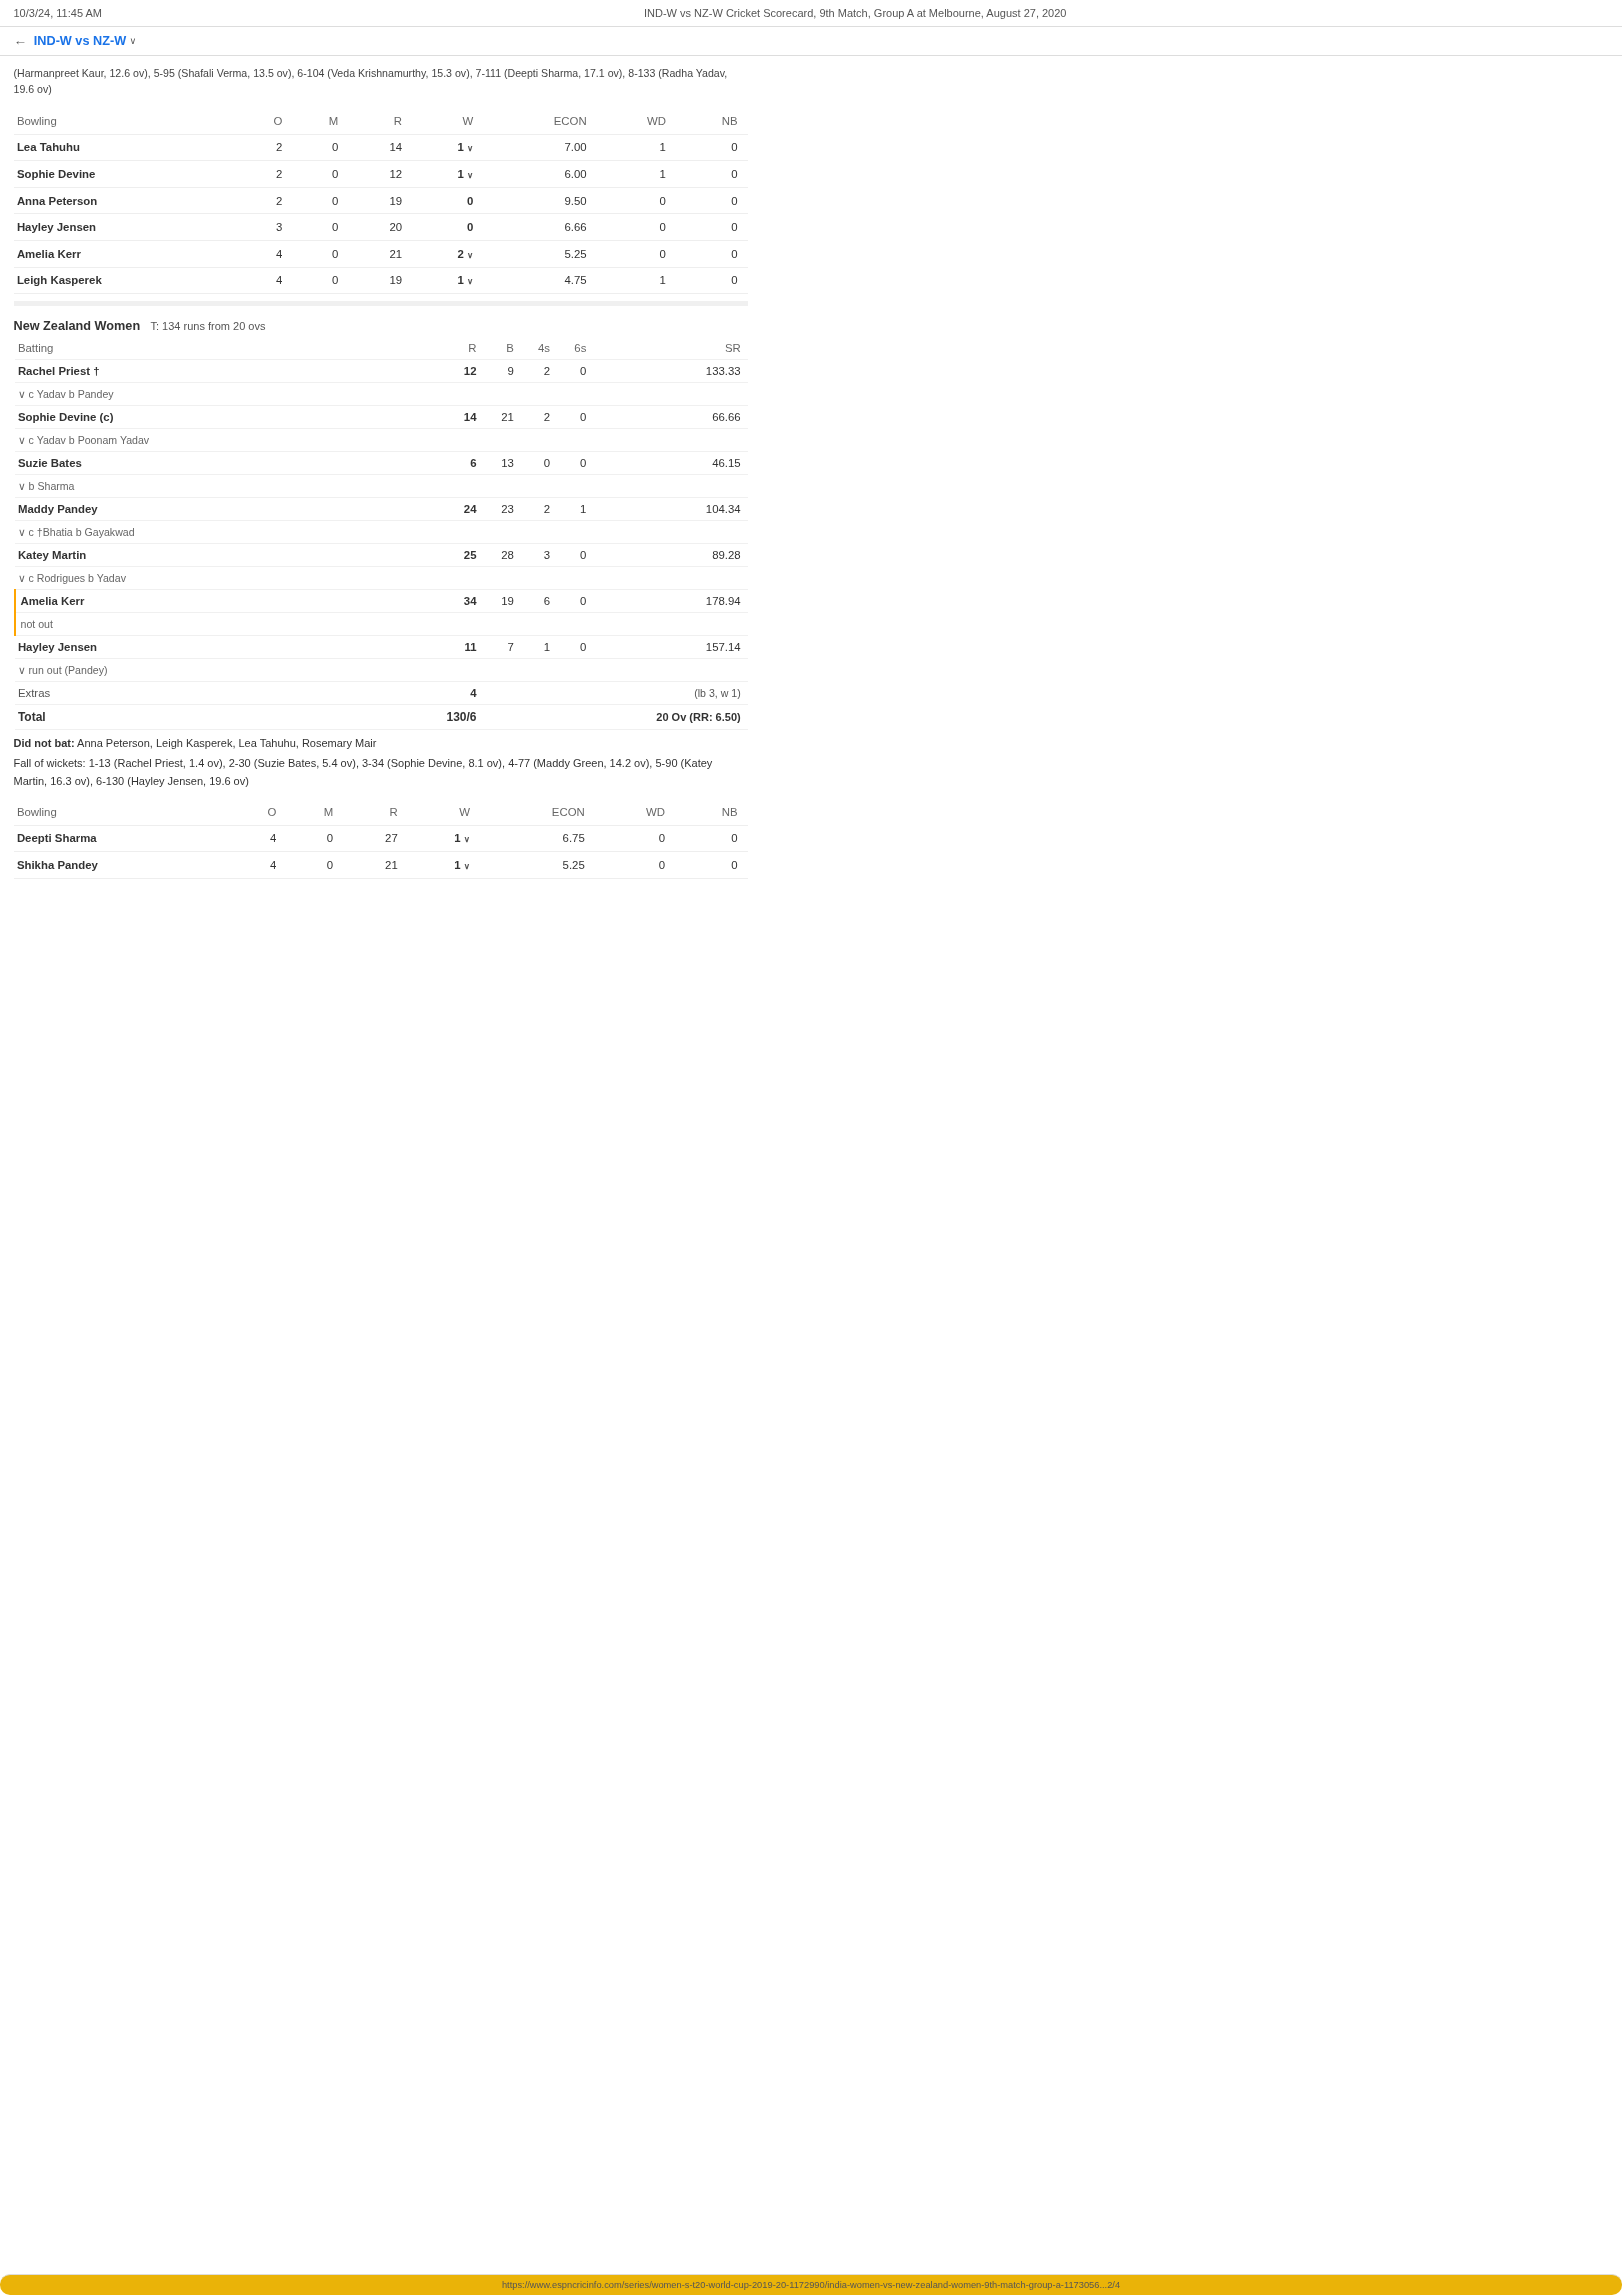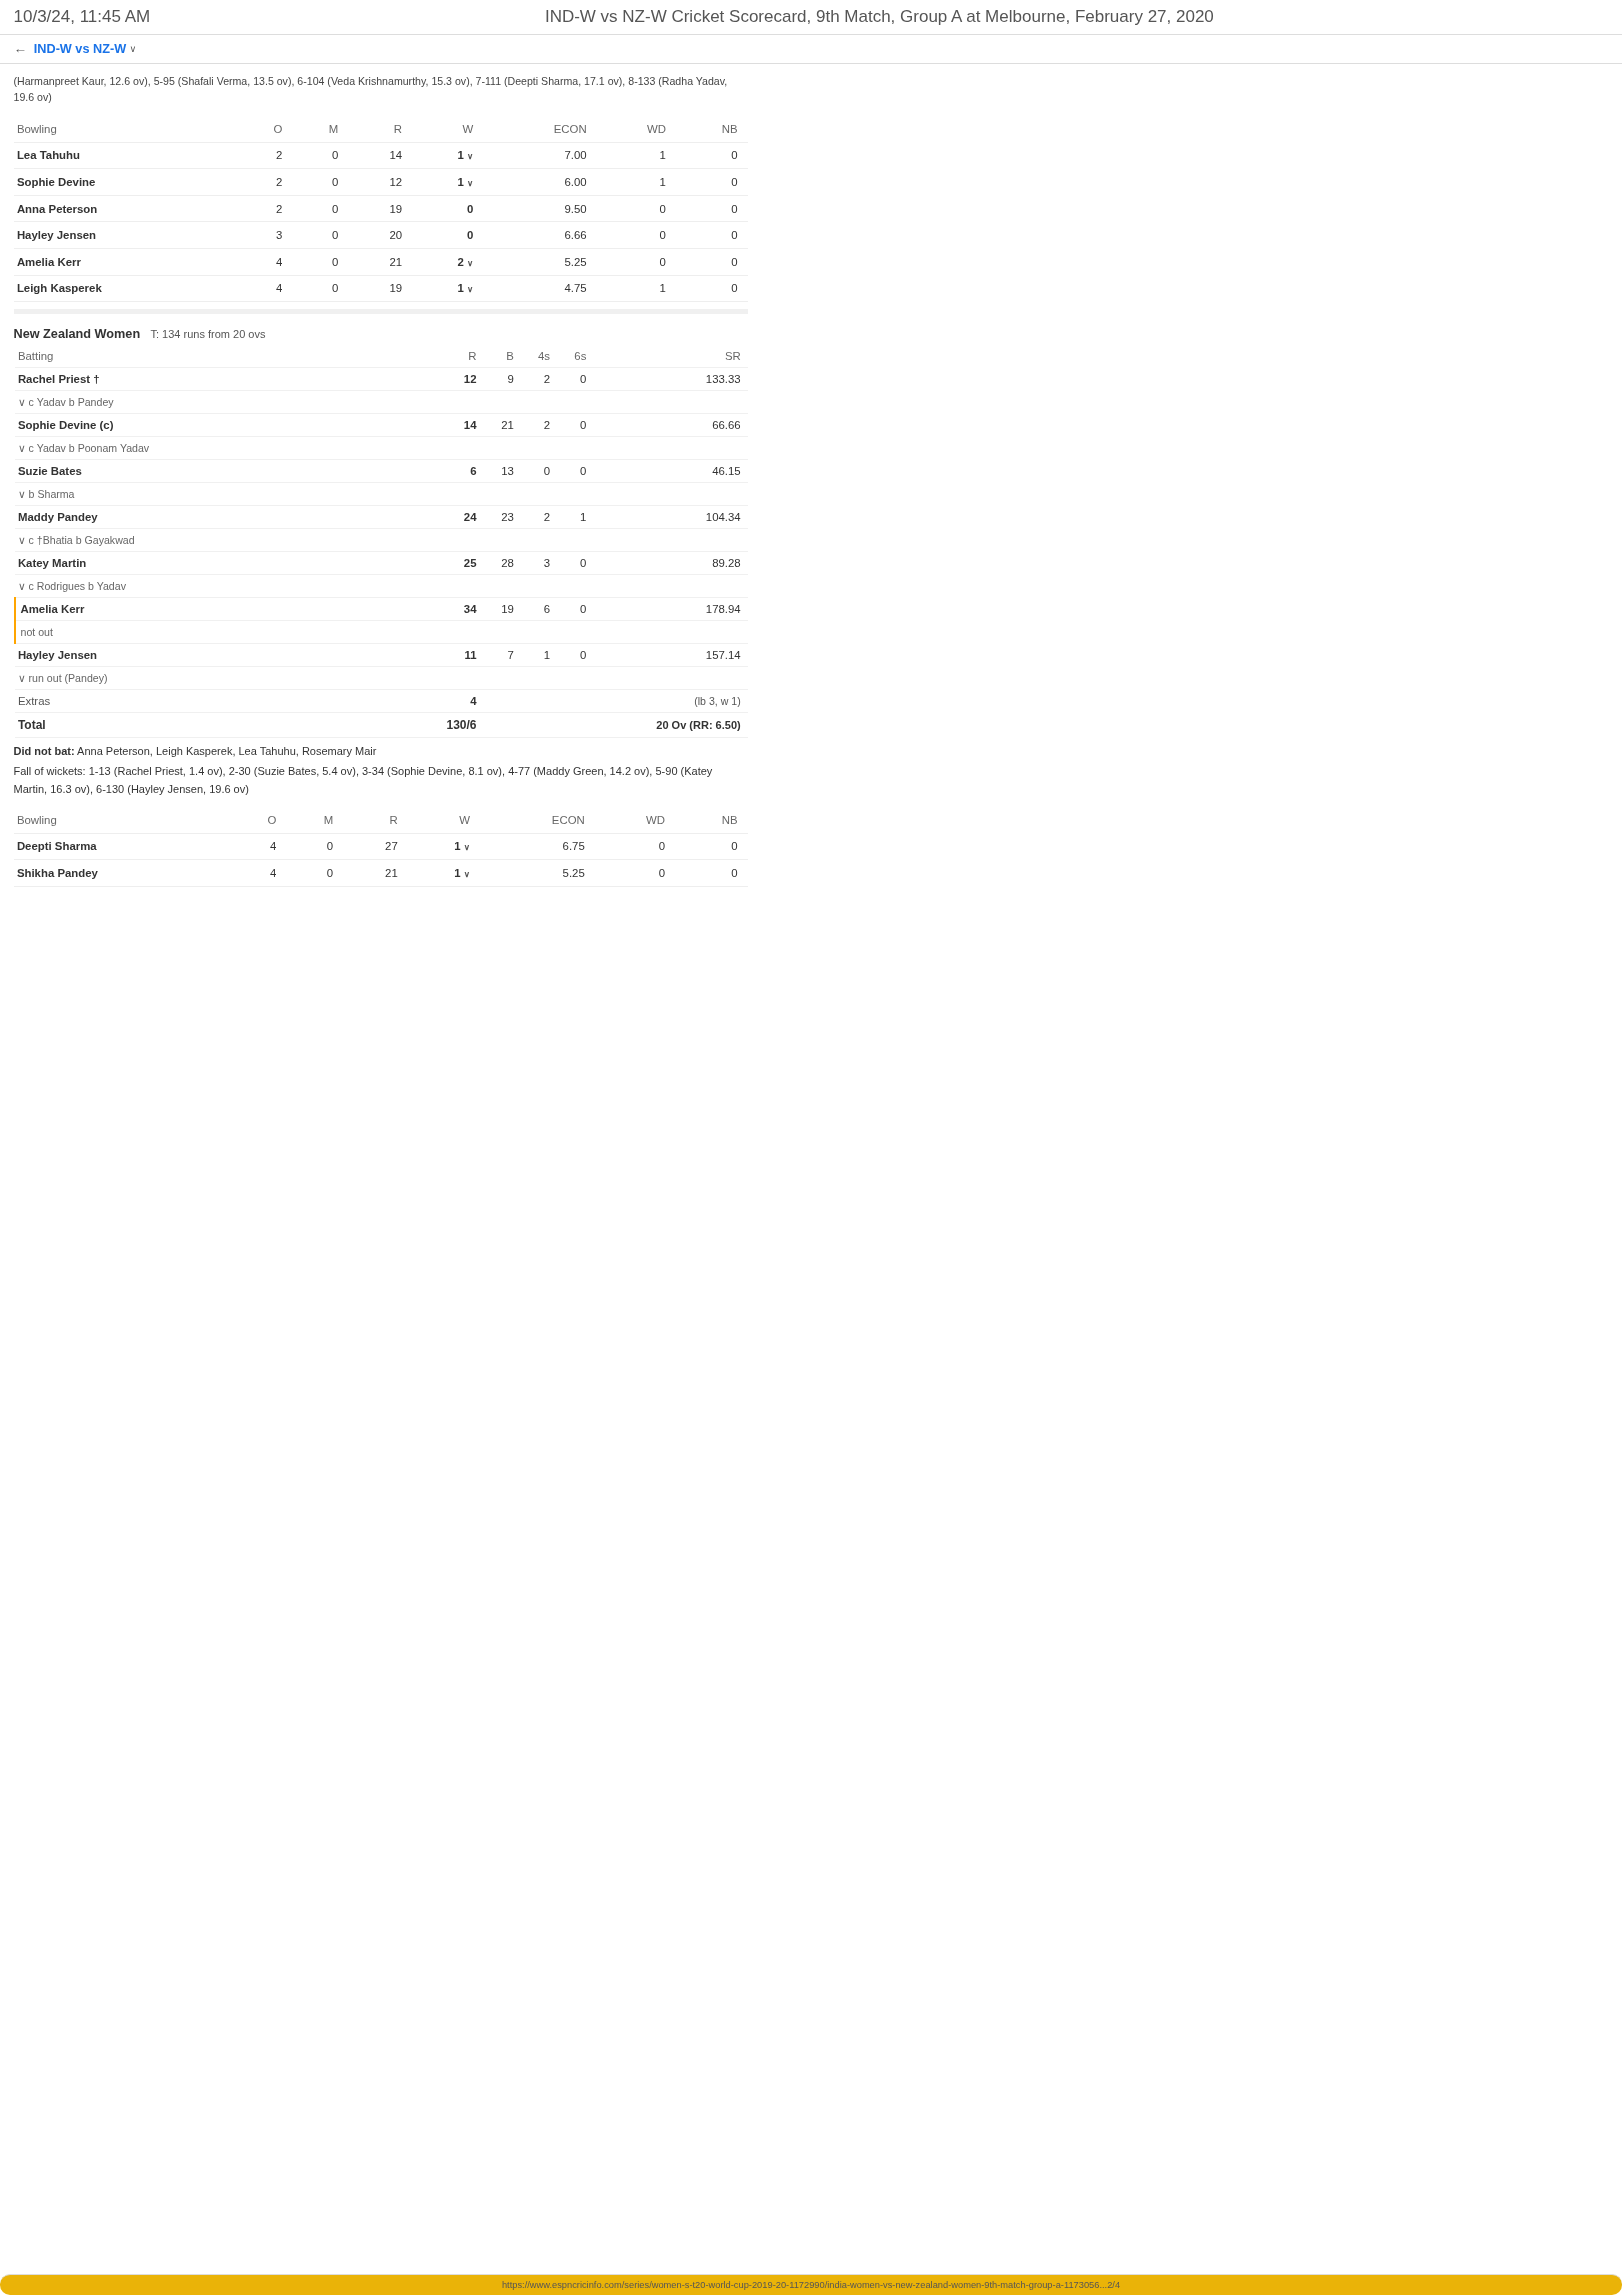--- a/index.html
+++ b/index.html
@@ -7,21 +7,21 @@
       font-family: -apple-system, BlinkMacSystemFont, 'Segoe UI', Arial, sans-serif;
       font-size: 12px;
       background: #fff;
       color: #333;
     }
     .top-bar {
       display: flex;
       align-items: center;
       padding: 6.8px 13.5px;
       border-bottom: 0.8px solid #ddd;
-      font-size: 17px;
+      font-size: 11px;
       color: #555;
       justify-content: space-between;
     }
     .top-bar .timestamp { margin-right: auto; }
     .top-bar .title { text-align: center; flex: 1; }
     .nav-bar {
       display: flex;
       align-items: center;
       padding: 6.8px 13.5px;
       border-bottom: 0.8px solid #ddd;
@@ -117,21 +117,21 @@
       display: flex;
       justify-content: center;
       border-radius: 10px;
     }
   </style>
 </head>
 <body>
 
 <div class="top-bar">
   <span class="timestamp">10/3/24, 11:45 AM</span>
-  <span class="title">IND-W vs NZ-W Cricket Scorecard, 9th Match, Group A at Melbourne, February 27, 2020</span>
+  <span class="title">IND-W vs NZ-W Cricket Scorecard, 9th Match, Group A at Melbourne, August 27, 2020</span>
 </div>
 
 <div class="nav-bar">
   <span class="back-arrow">←</span>
   <span class="match-title">IND-W vs NZ-W</span>
   <span class="dropdown-arrow"> ∨</span>
 </div>
 
 <div class="content">
 

